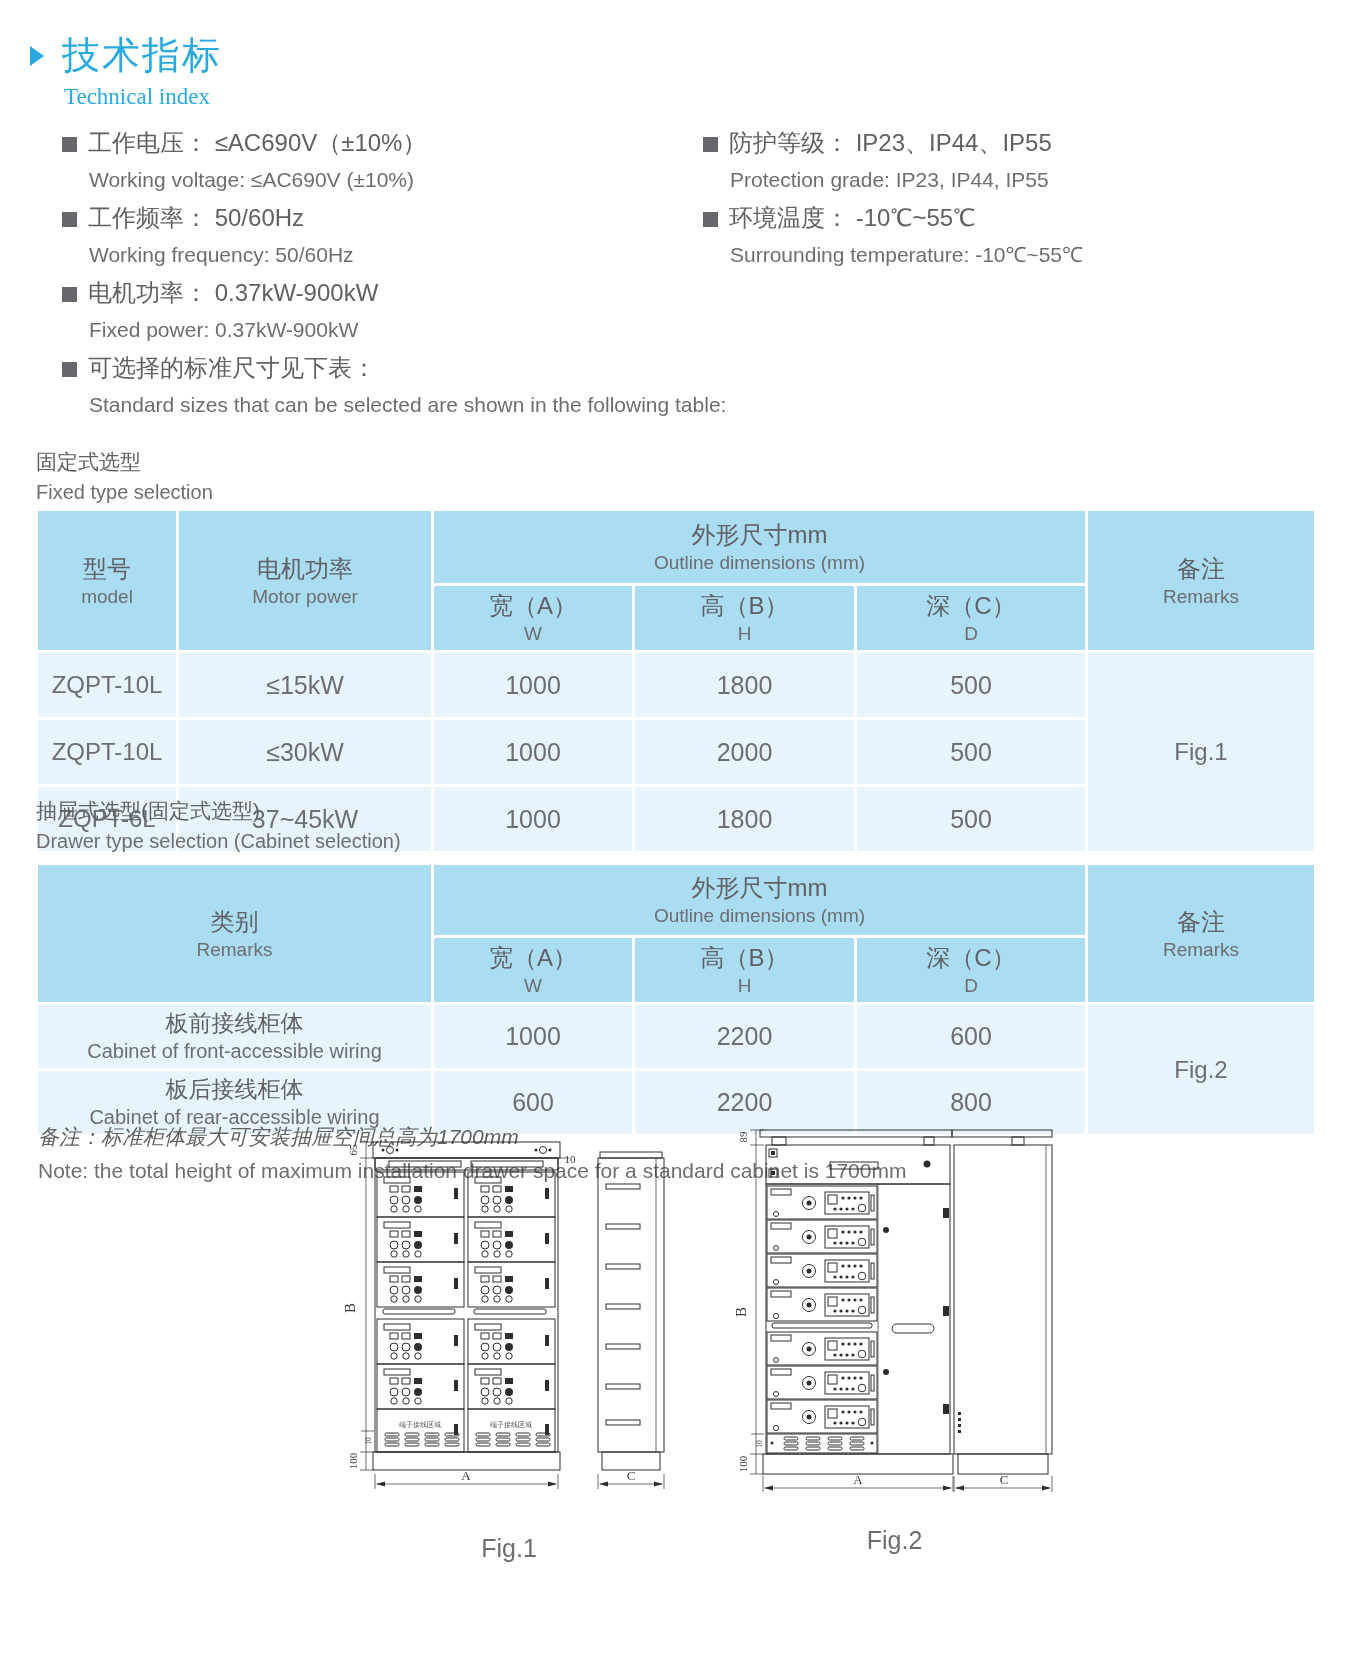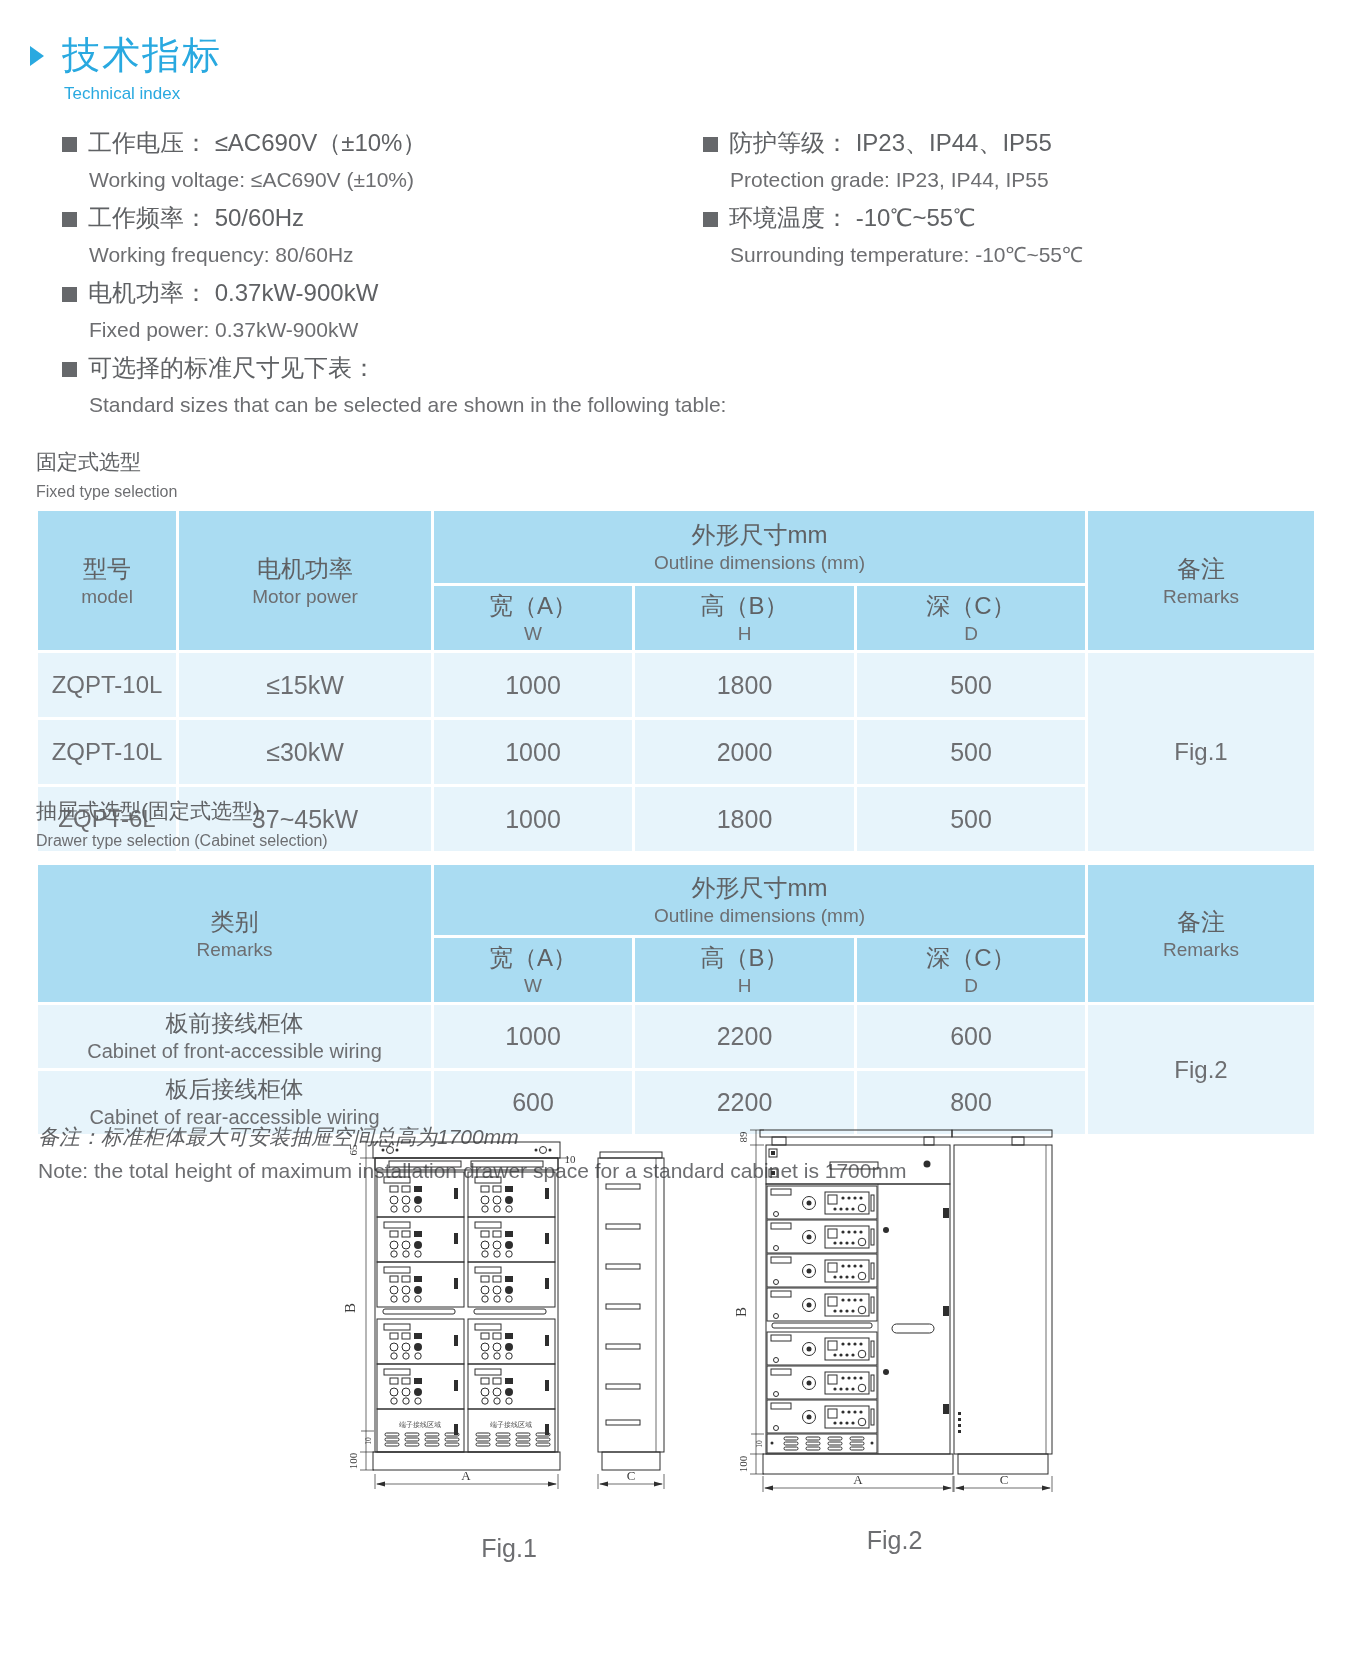--- a/index.html
+++ b/index.html
@@ -7,35 +7,35 @@
     --text-gray:#6d6e71; --line-dark:#2e2e2e;
   }
   html,body{margin:0;padding:0;background:#fff;}
   body{font-family:"Liberation Sans", sans-serif;color:var(--text-gray);}
   .page{position:relative;width:1357px;height:1660px;background:#fff;overflow:hidden;}
 
   
   .tri{position:absolute;left:30px;top:46px;width:0;height:0;
        border-left:14px solid var(--accent);border-top:10px solid transparent;border-bottom:10px solid transparent;}
   .title-cn{position:absolute;left:62px;top:30px;font-size:38px;letter-spacing:2px;color:var(--accent);font-weight:500;}
-  .title-en{position:absolute;left:64px;top:84px;font-size:17px;color:var(--accent);font-weight:400;}
+  .title-en{position:absolute;left:64px;top:84px;font-size:23px;color:var(--accent);font-weight:400;font-family:Liberation Serif, serif;}
 
   
   .specs-col{position:absolute;top:124px;}
   .specs-left{left:62px;}
   .specs-right{left:703px;}
   .spec{margin:0 0 1px 0;}
   .spec .cn{font-size:24px;line-height:38px;color:#5f6164;white-space:nowrap;}
   .spec .en{font-size:21px;line-height:36px;color:var(--text-gray);padding-left:27px;white-space:nowrap;}
   .sq{display:inline-block;width:15px;height:15px;background:#66686b;margin-right:11px;vertical-align:-1px;}
 
   
   .sec{position:absolute;left:36px;}
   .sec .cn{font-size:21px;line-height:31px;color:#5f6164;}
-  .sec .en{font-size:16px;line-height:30px;color:var(--text-gray);}
+  .sec .en{font-size:20px;line-height:30px;color:var(--text-gray);}
 
   
   table.spec-table{position:absolute;left:35px;border-collapse:separate;border-spacing:3px;}
   table.spec-table td{text-align:center;vertical-align:middle;padding:4px;}
   td.hd{background:var(--table-header-bg);}
   td.cl{background:var(--table-row-bg);}
   .hd .cn{display:block;font-size:24px;line-height:31px;color:#5f6164;}
   .hd .en{display:block;font-size:19px;line-height:25px;color:var(--text-gray);}
   .cl .cn{display:block;font-size:23px;line-height:29px;color:#5f6164;}
   .cl .en{display:block;font-size:20px;line-height:26px;color:var(--text-gray);}
@@ -74,21 +74,21 @@
   <div class="title-cn">技术指标</div>
   <div class="title-en">Technical index</div>
 
   <div class="specs-col specs-left">
     <div class="spec">
       <div class="cn"><span class="sq"></span><span>工作电压： ≤AC690V（±10%）</span></div>
       <div class="en">Working voltage: ≤AC690V (±10%)</div>
     </div>
     <div class="spec">
       <div class="cn"><span class="sq"></span><span>工作频率： 50/60Hz</span></div>
-      <div class="en">Working frequency: 80/60Hz</div>
+      <div class="en">Working frequency: 50/60Hz</div>
     </div>
     <div class="spec">
       <div class="cn"><span class="sq"></span><span>电机功率： 0.37kW-900kW</span></div>
       <div class="en">Fixed power: 0.37kW-900kW</div>
     </div>
     <div class="spec">
       <div class="cn"><span class="sq"></span><span>可选择的标准尺寸见下表：</span></div>
       <div class="en">Standard sizes that can be selected are shown in the following table:</div>
     </div>
   </div>

